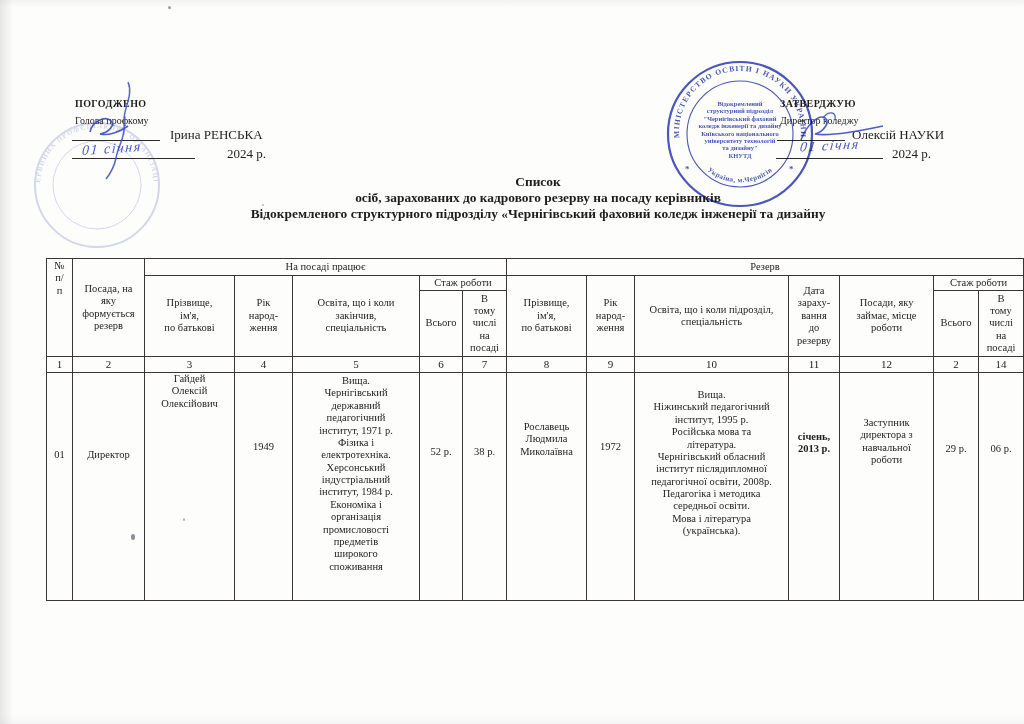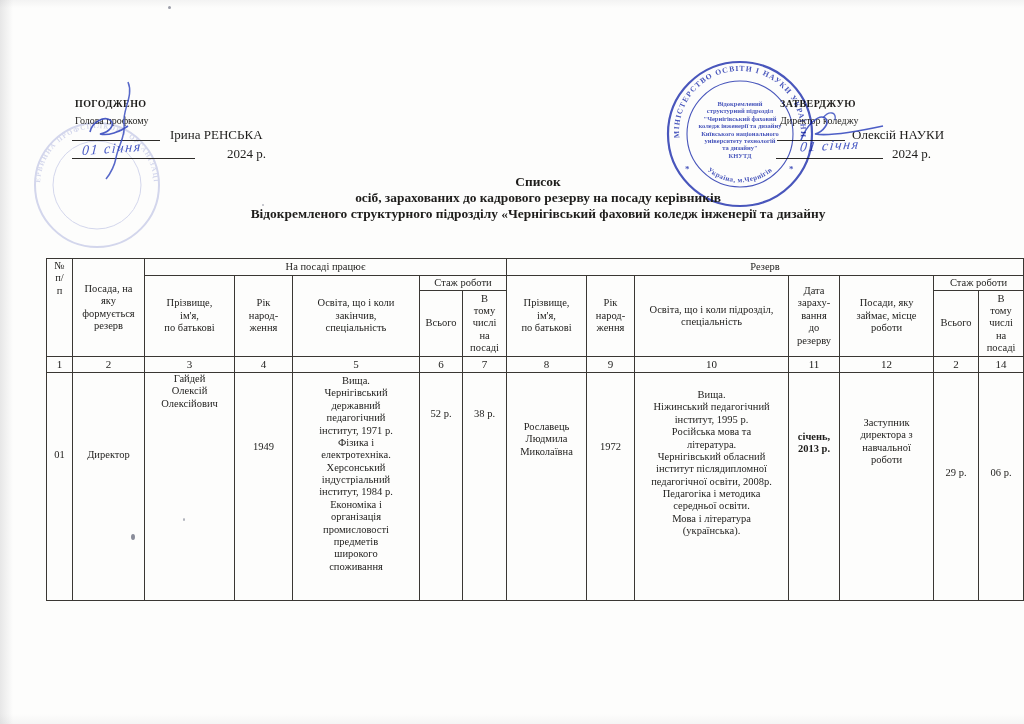--- a/index.html
+++ b/index.html
@@ -45,27 +45,27 @@
      padding:0 1px;overflow:hidden;}
   .ml{white-space:pre-line;}
   tr.ra{height:17px;} tr.rb{height:15px;} tr.rc{height:66px;}
   tr.rn{height:16px;font-size:11px;} tr.rd{height:228px;}
   td.hno{vertical-align:top;padding-top:1px;}
   tr.rd td{vertical-align:top;white-space:pre-line;}
   td.d1,td.d2{padding-top:76px;}
   td.d3{}
   td.d4{padding-top:68px;}
   td.d5{padding-top:2px;}
-  td.d6,td.d7{padding-top:35px;}
+  td.d6,td.d7{padding-top:73px;}
   td.d8{padding-top:48px;}
   td.d9{padding-top:68px;}
   td.d10{padding-top:16px;}
   td.d11{padding-top:58px;font-weight:bold;}
   td.d12{padding-top:44px;}
-  td.d13,td.d14{padding-top:94px;}
+  td.d13,td.d14{padding-top:70px;}
 </style>
 </head>
 <body>
 
 <div class="page">
 
   <div class="edge-left"></div>
   <div class="edge-top"></div>
   <div class="edge-bottom"></div>
 

